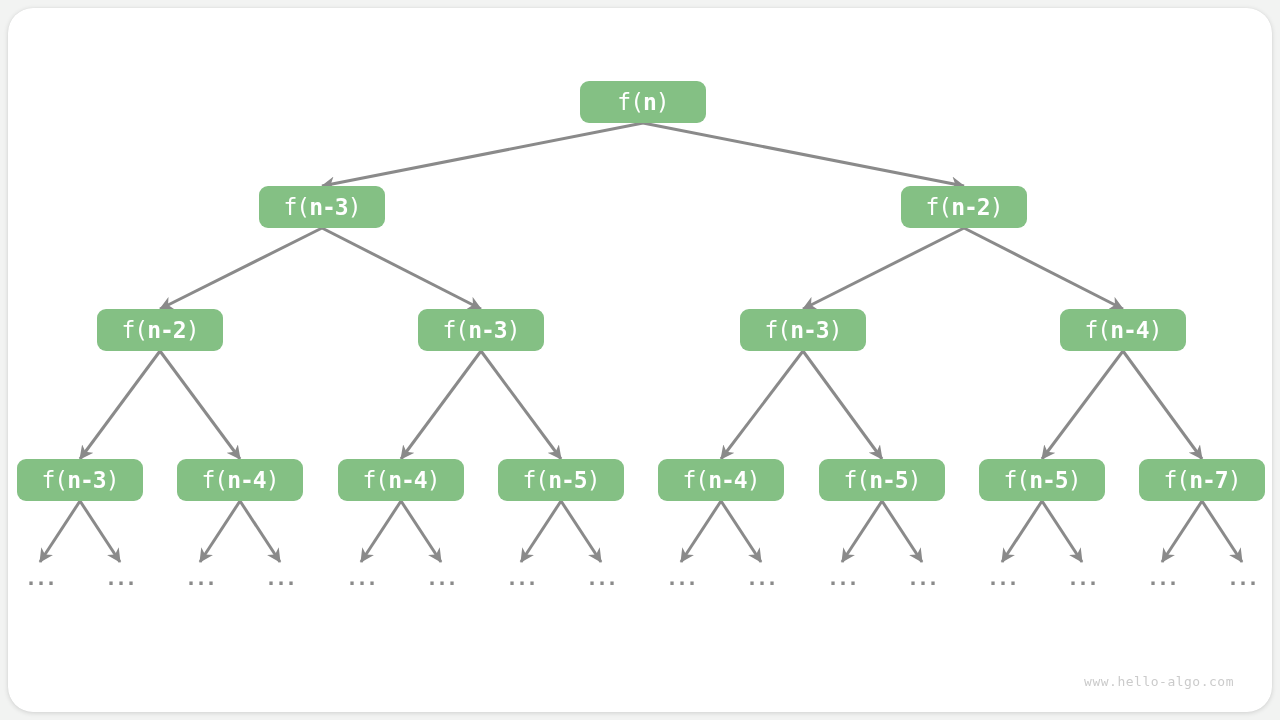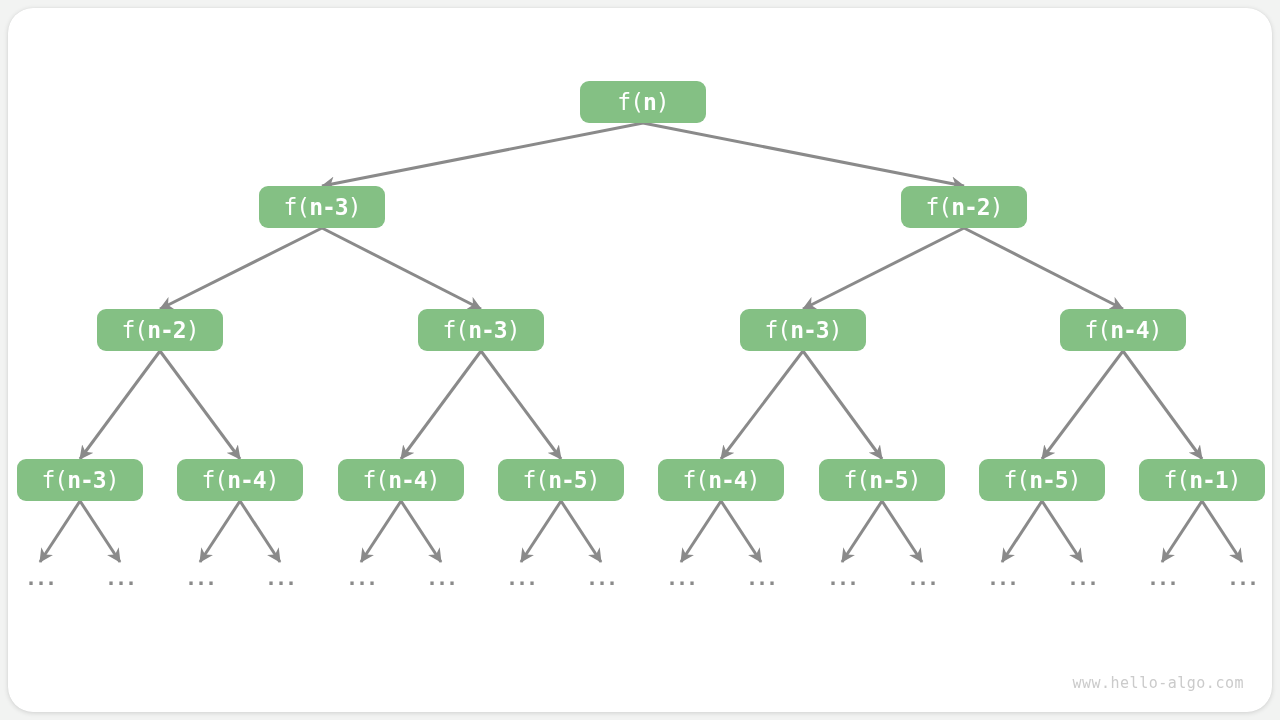--- a/index.html
+++ b/index.html
@@ -61,23 +61,23 @@
     width: 44px;
     height: 20px;
     line-height: 20px;
     text-align: center;
     font-size: 20px;
     font-weight: 700;
     letter-spacing: -2px;
   }
   .watermark {
     position: absolute;
-    right: 36px;
+    right: 46px;
     top: 674px;
-    font-size: 15px;
+    font-size: 13px;
     letter-spacing: 0.5px;
   }
 </style>
 </head>
 <body style="background: rgb(242, 243, 242);">
 
 <div class="stage">
   <div class="card" style="background: rgb(255, 255, 255);"></div>
   <svg class="edges-svg" viewBox="0 0 1280 720">
       <defs>
@@ -196,20 +196,20 @@
       <div class="leaf-dots" style="left: 900px; top: 568px; color: rgb(138, 138, 138);">...</div>
       <div class="tree-node" style="left: 979px; top: 459px; background: rgb(132, 192, 132); color: rgb(255, 255, 255);">
         <span class="fn-part">f(</span>
         <span class="arg-part">n-5</span>
         <span class="fn-part">)</span>
       </div>
       <div class="leaf-dots" style="left: 980px; top: 568px; color: rgb(138, 138, 138);">...</div>
       <div class="leaf-dots" style="left: 1060px; top: 568px; color: rgb(138, 138, 138);">...</div>
       <div class="tree-node" style="left: 1139px; top: 459px; background: rgb(132, 192, 132); color: rgb(255, 255, 255);">
         <span class="fn-part">f(</span>
-        <span class="arg-part">n-1</span>
+        <span class="arg-part">n-7</span>
         <span class="fn-part">)</span>
       </div>
       <div class="leaf-dots" style="left: 1140px; top: 568px; color: rgb(138, 138, 138);">...</div>
       <div class="leaf-dots" style="left: 1220px; top: 568px; color: rgb(138, 138, 138);">...</div>
     </div>
   <div class="watermark" style="color: rgb(203, 203, 203);">www.hello-algo.com</div>
 </div>
 
 </body></html>

